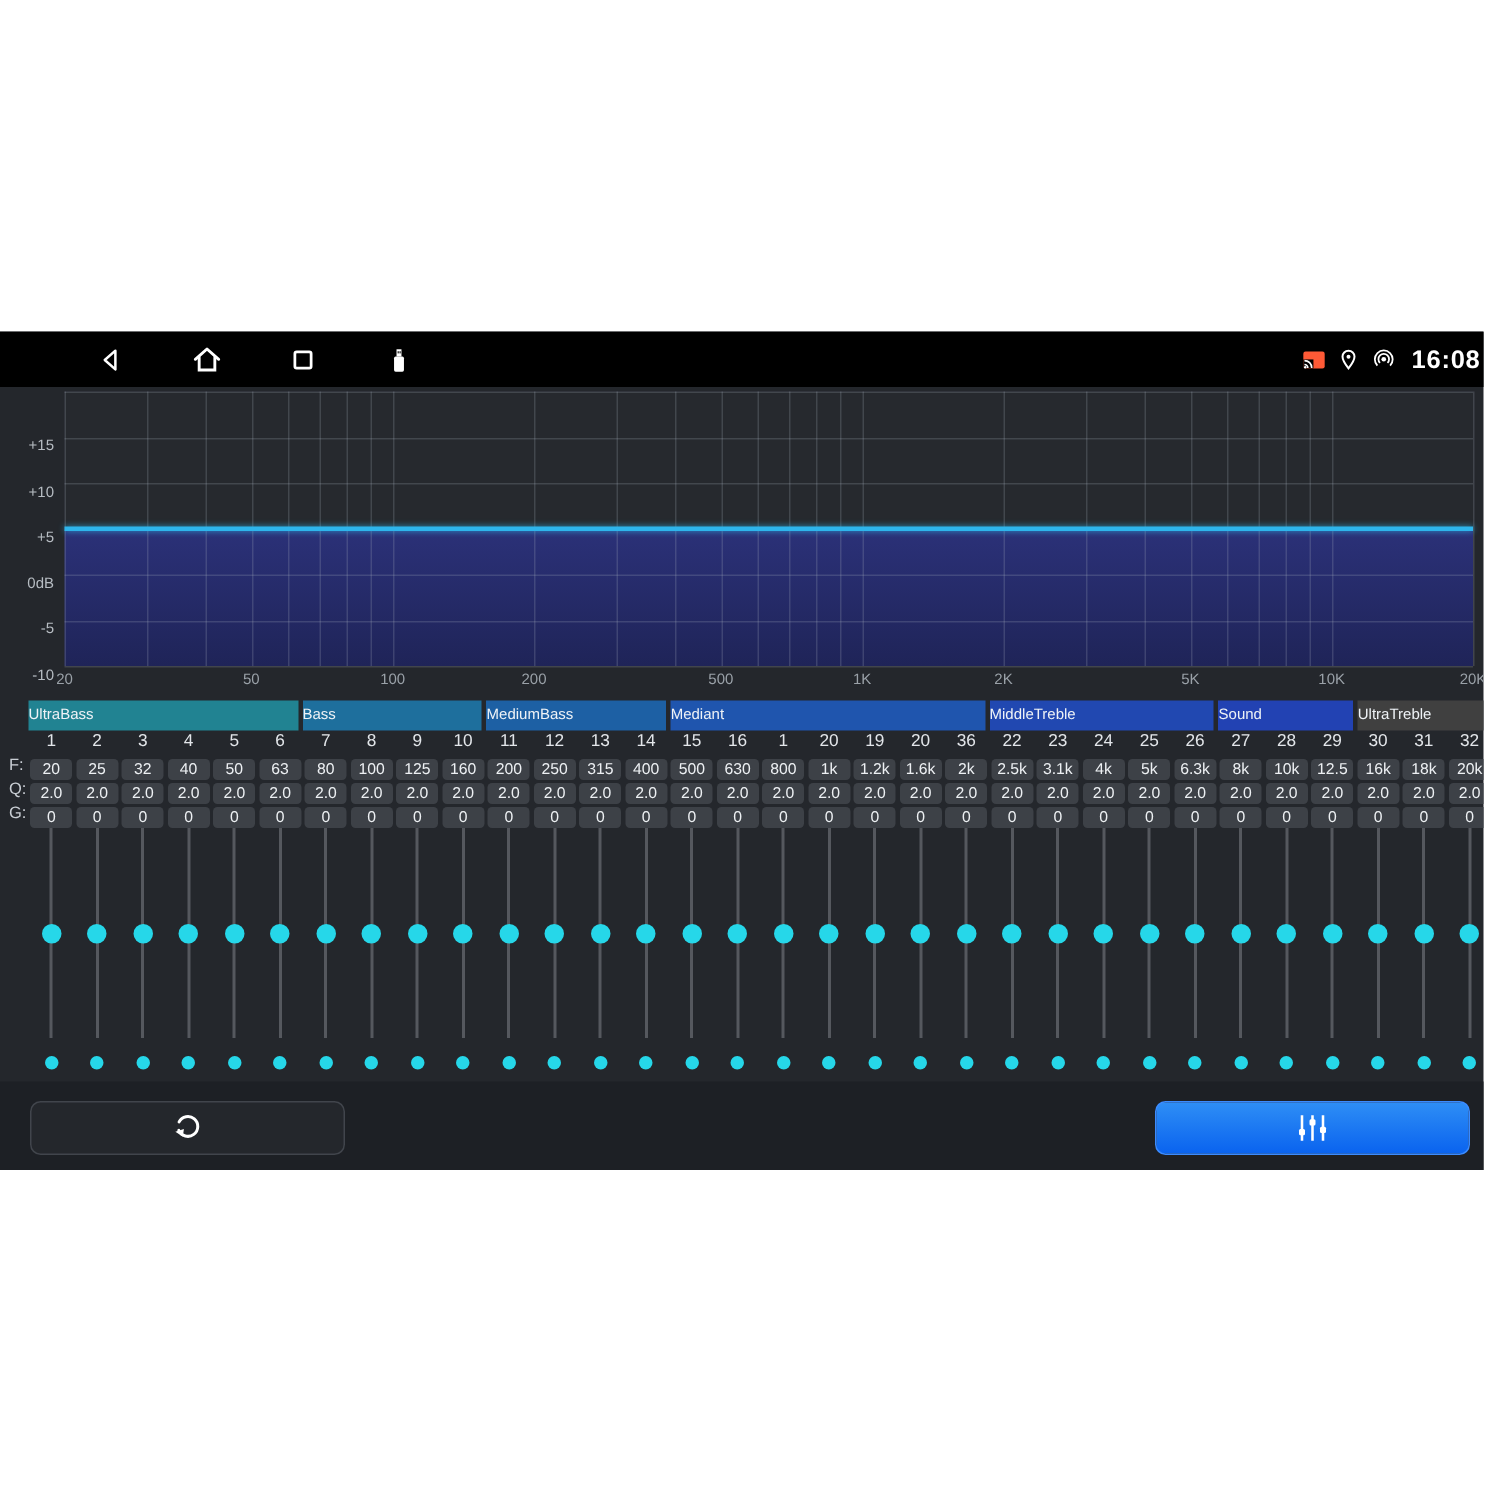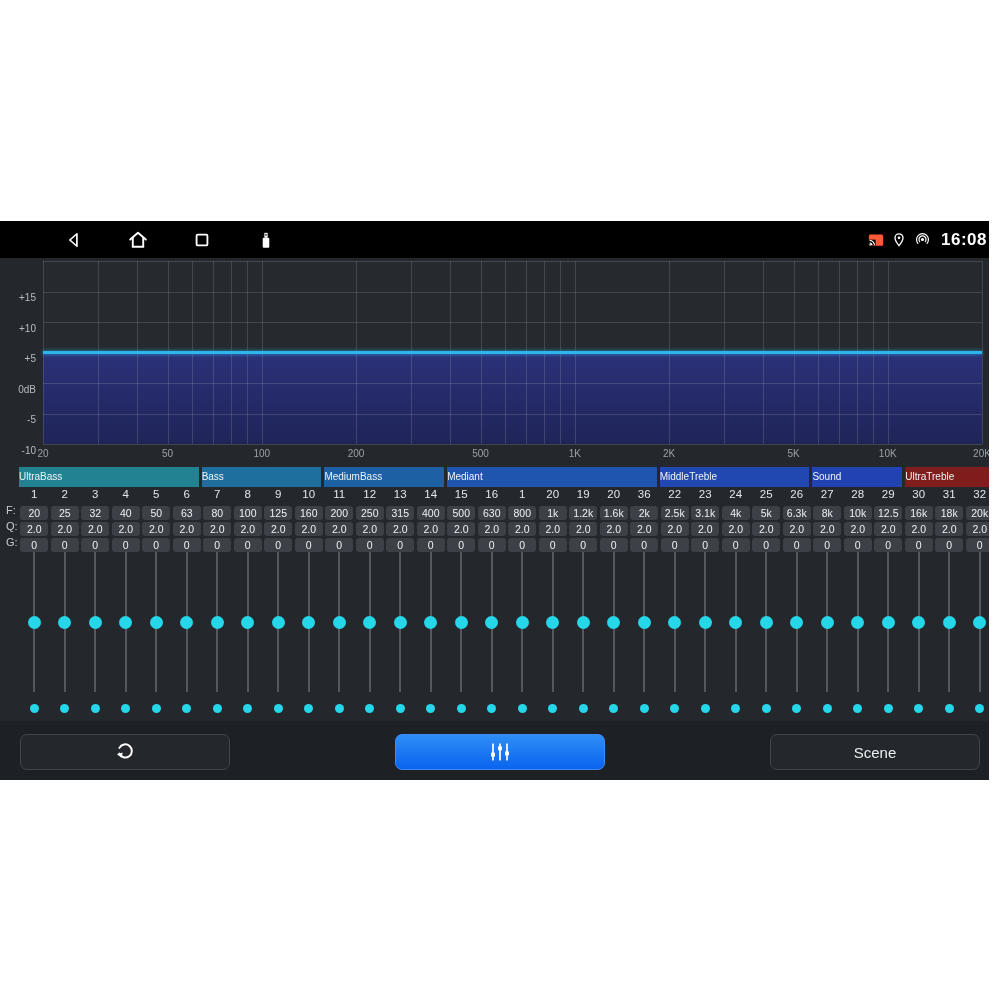--- a/index.html
+++ b/index.html
@@ -187,21 +187,21 @@
         </div>
     </div>
 
     <div class="bandbar">
         <div class="band" style="flex-grow: 6; flex-basis: 0px; background: rgb(33, 131, 146);">UltraBass</div>
         <div class="band" style="flex-grow: 4; flex-basis: 0px; background: rgb(30, 111, 157);">Bass</div>
         <div class="band" style="flex-grow: 4; flex-basis: 0px; background: rgb(29, 96, 164);">MediumBass</div>
         <div class="band" style="flex-grow: 7; flex-basis: 0px; background: rgb(31, 85, 174);">Mediant</div>
         <div class="band" style="flex-grow: 5; flex-basis: 0px; background: rgb(33, 72, 177);">MiddleTreble</div>
         <div class="band" style="flex-grow: 3; flex-basis: 0px; background: rgb(34, 66, 179);">Sound</div>
-        <div class="band" style="flex-grow: 3; flex-basis: 0px; background: #7f1d1d;">UltraTreble</div>
+        <div class="band" style="flex-grow: 3; flex-basis: 0px; background: #404040;">UltraTreble</div>
       </div>
 
     <div class="rowlabel" style="top:283px;">F:</div>
     <div class="rowlabel" style="top:299px;">Q:</div>
     <div class="rowlabel" style="top:315px;">G:</div>
 
     <div class="chrow" style="top:267px;">
         <div class="chnum">1</div>
         <div class="chnum">2</div>
         <div class="chnum">3</div>
@@ -578,19 +578,16 @@
       <div class="btn blue">
         <svg width="24" height="24" viewBox="0 0 24 24">
           <line x1="5" y1="3.5" x2="5" y2="20.5" stroke="#ffffff" stroke-width="1.7"></line>
           <line x1="12" y1="3.5" x2="12" y2="20.5" stroke="#ffffff" stroke-width="1.7"></line>
           <line x1="19" y1="3.5" x2="19" y2="20.5" stroke="#ffffff" stroke-width="1.7"></line>
           <rect x="3" y="12.6" width="4" height="4.2" rx="1" fill="#ffffff"></rect>
           <rect x="10" y="6.2" width="4" height="4.2" rx="1" fill="#ffffff"></rect>
           <rect x="17" y="11.2" width="4" height="4.2" rx="1" fill="#ffffff"></rect>
         </svg>
       </div>
-      <div class="btn">
-        <span>Scene</span>
-      </div>
     </div>
 
   </div>
 </div>
 
 </body></html>

